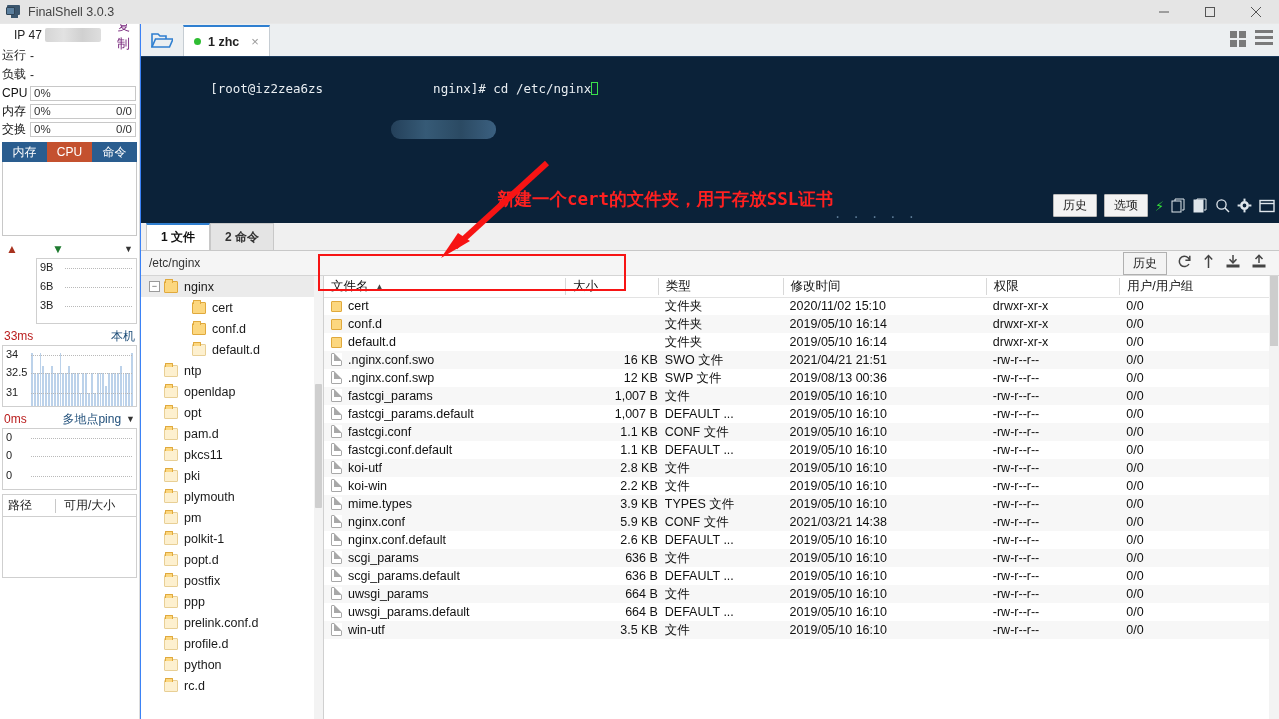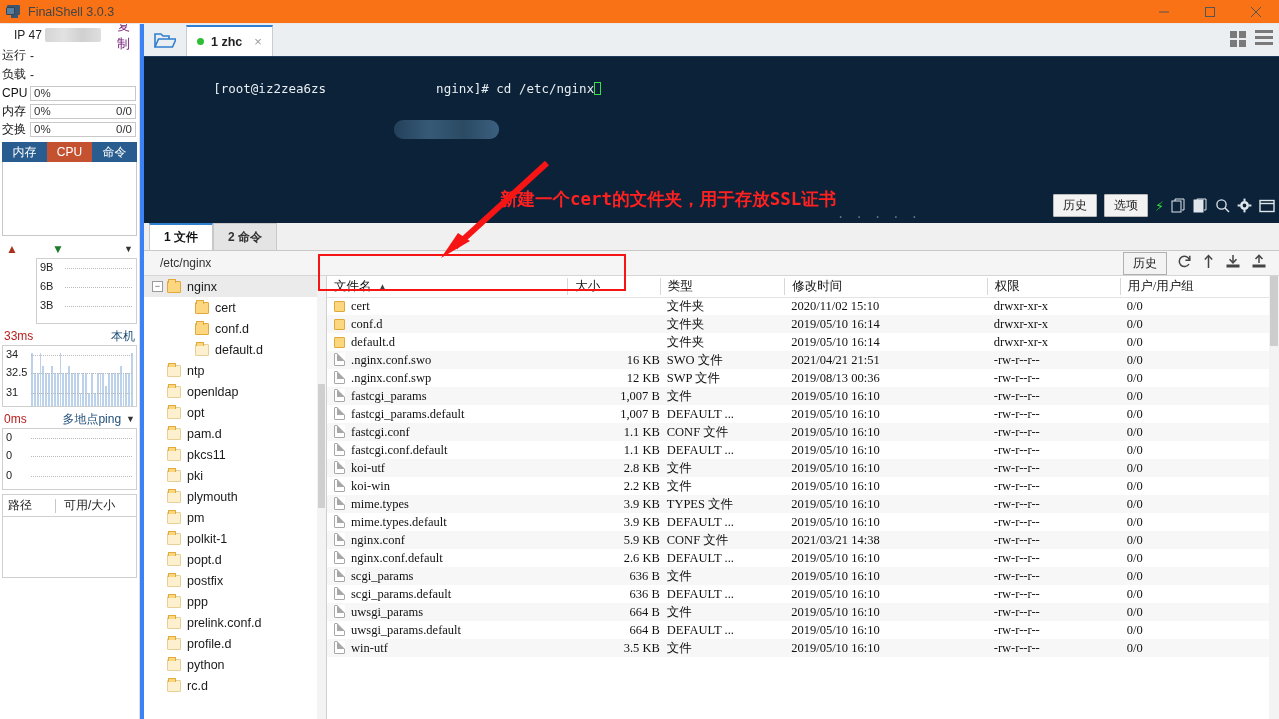--- a/index.html
+++ b/index.html
@@ -6,21 +6,21 @@
   html, body { margin:0; padding:0; }
   body {
     width:1279px; height:719px;
     font-family:"Liberation Sans","DejaVu Sans",sans-serif;
     font-size:12px; color:#222; background:#fff;
     overflow:hidden; position:relative;
   }
 
   
   .titlebar{
-    height:24px; background:#f97316; display:flex; align-items:center;
+    height:24px; background:#e5e5e5; display:flex; align-items:center;
     border-bottom:1px solid #e8e8e8; position:relative;
   }
   .app-icon{ width:16px; height:14px; margin:0 6px 0 6px; position:relative; }
   .app-icon .mon{ position:absolute; left:1px; top:0; width:13px; height:10px;
     background:#3b566e; border-radius:1px; }
   .app-icon .mon2{ position:absolute; left:0px; top:2px; width:9px; height:8px;
     background:#5b7f9e; border:1px solid #2f4456; border-radius:1px;}
   .app-icon .stand{ position:absolute; left:5px; top:10px; width:7px; height:3px; background:#3b566e;}
   .app-title{ font-size:12.5px; color:#444; }
   .win-btns{ position:absolute; right:0; top:0; height:24px; display:flex; }
@@ -68,21 +68,21 @@
   .pingbars i{ display:block; flex:1; background:#bcd2ea; }
   .ping2{ height:62px; }
   .pathhead{ display:flex; align-items:center; height:22px; margin:4px 2px 0 2px;
     border:1px solid #cfcfcf; border-bottom:none; background:#fff; font-size:12px;}
   .pathhead span:first-child{ width:52px; padding-left:5px;}
   .pathhead .sep{ width:1px; height:14px; background:#c8c8c8; margin-right:8px;}
   .pathbody{ margin:0 2px; height:62px; border:1px solid #cfcfcf; background:#fff;}
 
   
   .right{ flex:1; display:flex; flex-direction:column; background:#f0f0f0;
-     border-left:4px solid #3b82f6; }
+     border-left:1px solid #3b82f6; }
 
   
   .tabstrip{ height:33px; background:#eceff1; display:flex; align-items:flex-end;
      border-bottom:1px solid #1b3a5c; position:relative;}
   .folder-btn{ width:42px; height:32px; display:flex; align-items:center; justify-content:center;}
   .tab{ height:31px; background:#fff; border:1px solid #c6cdd3; border-bottom:none;
      border-top:2px solid #2f7fd0; display:flex; align-items:center; padding:0 10px;
      font-size:12.5px; font-weight:bold; color:#222; }
   .tab .dot{ width:7px; height:7px; border-radius:50%; background:#2fbd33; margin-right:7px;}
   .tab .x{ margin-left:12px; color:#999; font-size:13px; font-weight:normal;}
@@ -114,21 +114,21 @@
   .filetabs{ height:28px; background:#f0f0f0; display:flex; align-items:flex-end;
       border-bottom:1px solid #c8c8c8; padding-left:5px;}
   .ftab{ height:27px; padding:0 14px; display:flex; align-items:center; font-size:12px;
      font-weight:bold; color:#333; background:#e4e4e4; border:1px solid #c8c8c8;
      border-bottom:none;}
   .ftab.active{ background:#fff; border-top:2px solid #2f7fd0; color:#111;}
 
   
   .pathbar{ height:25px; background:#f5f5f5; display:flex; align-items:center;
      border-bottom:1px solid #d5d5d5; position:relative;}
-  .pathbar .p{ padding-left:8px; font-size:12px; color:#333;margin-left:8px;}
+  .pathbar .p{ padding-left:8px; font-size:12px; color:#333;}
   .pathbar .tools{ margin-left:auto; display:flex; align-items:center; gap:10px; padding-right:12px;}
   .hbtn{ background:#f3f3f3; border:1px solid #b0b0b0; font-size:12px; padding:2px 9px;}
 
   
   .content{ flex:1; display:flex; background:#fff; min-height:0;}
   .tree{ width:183px; border-right:1px solid #d0d0d0; background:#fff; position:relative;
      overflow:hidden; }
   .tnode{ height:21px; display:flex; align-items:center; font-size:12.5px; color:#1a1a1a;}
   .tnode.sel{ background:#ebebeb; }
   .exp{ width:11px; height:11px; border:1px solid #9a9a9a; font-size:9px; line-height:9px;
@@ -139,21 +139,21 @@
   .folder i:before{ content:""; position:absolute; left:0; top:-3px; width:6px; height:3px;
      background:#fcd77f; border:1px solid #e0a93c; border-bottom:none; border-radius:1px 1px 0 0;}
   .folder.pale i{ background:#fdf0cf; border-color:#e8cf95;}
   .folder.link:after{ content:""; position:absolute; left:-2px; bottom:-2px; width:7px; height:7px;
      background:#9fd2f5; border:1px solid #5ba5d8;}
   .tscroll{ position:absolute; right:0; top:0; width:9px; bottom:0; background:#f3f3f3;}
   .tscroll .thumb{ position:absolute; left:1px; width:7px; background:#cfcfcf; border-radius:1px;}
 
   
   .filelist{ flex:1; position:relative; overflow:hidden; background:#fff;}
-  table.ft{ border-collapse:collapse; width:100%; table-layout:fixed;font-family:Liberation Serif, serif; }
+  table.ft{ border-collapse:collapse; width:100%; table-layout:fixed; }
   table.ft th{ font-weight:normal; font-size:12.5px; color:#111; text-align:left;
      height:21px; border-bottom:1px solid #e3e3e3; padding:0; position:relative;}
   table.ft th .thin{ display:flex; align-items:center; padding-left:7px; border-left:1px solid #d8d8d8;}
   table.ft th:first-child .thin{ border-left:none;}
   table.ft td{ font-size:12.5px; color:#111; height:18px; padding:0 0 0 7px; white-space:nowrap;
      overflow:hidden;}
   table.ft tr.alt td{ background:#f7f7f7; }
   td.num{ text-align:right; padding-right:9px;}
   .ficon{ display:inline-block; width:11px; height:13px; vertical-align:-2px; margin-right:6px;
      position:relative;}
@@ -762,28 +762,20 @@
                 <td>0/0</td>
               </tr>
               <tr class="alt">
                 <td><span class="ficon file"></span>mime.types</td>
                 <td class="num">3.9 KB</td>
                 <td>TYPES 文件</td>
                 <td>2019/05/10 16:10</td>
                 <td>-rw-r--r--</td>
                 <td>0/0</td>
               </tr>
-              <tr class="">
-                <td><span class="ficon file"></span>mime.types.default</td>
-                <td class="num">3.9 KB</td>
-                <td>DEFAULT ...</td>
-                <td>2019/05/10 16:10</td>
-                <td>-rw-r--r--</td>
-                <td>0/0</td>
-              </tr>
               <tr class="alt">
                 <td><span class="ficon file"></span>nginx.conf</td>
                 <td class="num">5.9 KB</td>
                 <td>CONF 文件</td>
                 <td>2021/03/21 14:38</td>
                 <td>-rw-r--r--</td>
                 <td>0/0</td>
               </tr>
               <tr class="">
                 <td><span class="ficon file"></span>nginx.conf.default</td>

